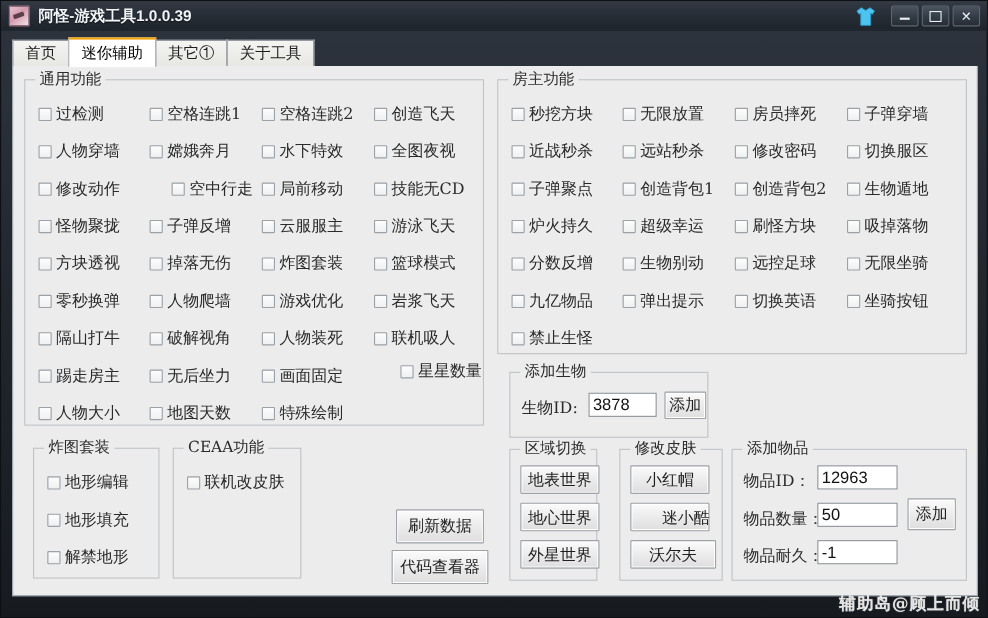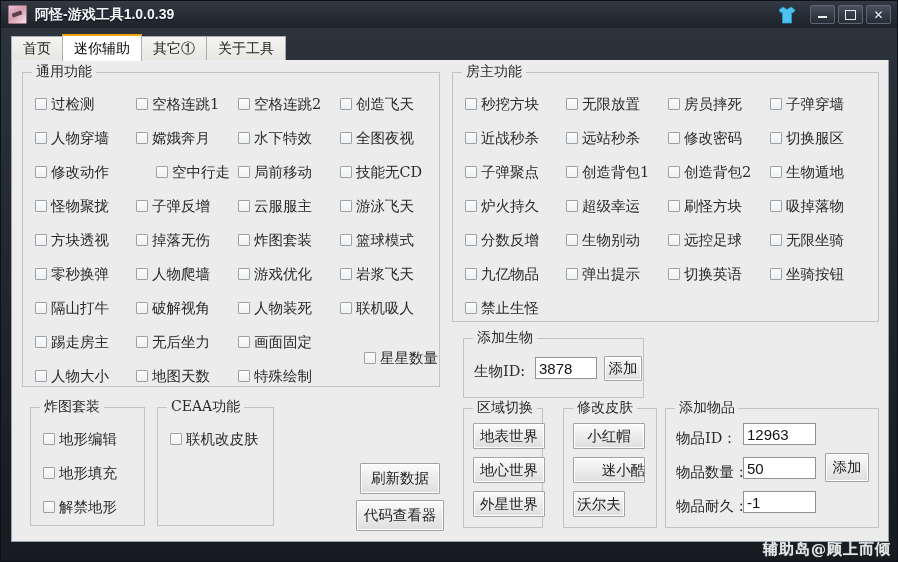--- a/index.html
+++ b/index.html
@@ -395,21 +395,21 @@
           <span class="lbl">踢走房主</span>
         </div>
         <div class="chk" style="left: 113px; top: 262px;">
           <span class="box"></span>
           <span class="lbl">无后坐力</span>
         </div>
         <div class="chk" style="left: 215px; top: 262px;">
           <span class="box"></span>
           <span class="lbl">画面固定</span>
         </div>
-        <div class="chk" style="left: 317px; top: 278px; padding-left: 24px;">
+        <div class="chk" style="left: 317px; top: 258px; padding-left: 24px;">
           <span class="box"></span>
           <span class="lbl">星星数量</span>
         </div>
         <div class="chk" style="left: 12px; top: 296px;">
           <span class="box"></span>
           <span class="lbl">人物大小</span>
         </div>
         <div class="chk" style="left: 113px; top: 296px;">
           <span class="box"></span>
           <span class="lbl">地图天数</span>
@@ -580,21 +580,21 @@
     </div>
 
     <div class="groupbox" id="gb-skin" style="left:551px; top:348px; width:94px; height:120px;">
       <div class="gb-title">修改皮肤</div>
       <div class="btn" style="left:9px; top:14px; width:72px; height:26px;">
         <span>小红帽</span>
       </div>
       <div class="btn" style="left:9px; top:48px; width:72px; height:26px;padding-left:29px;">
         <span>迷小酷</span>
       </div>
-      <div class="btn" style="left:9px; top:82px; width:52px; height:26px;justify-content:center;">
+      <div class="btn" style="left:9px; top:82px; width:78px; height:26px;justify-content:center;">
         <span>沃尔夫</span>
       </div>
     </div>
 
     <div class="groupbox" id="gb-item" style="left:653px; top:348px; width:214px; height:120px;">
       <div class="gb-title">添加物品</div>
 
       <div class="flabel" style="left:10px; top:22px;">物品ID：</div>
       <div class="txtbox" style="left:77px; top:14px; width:73px; height:22px;">
         <span>12963</span>

